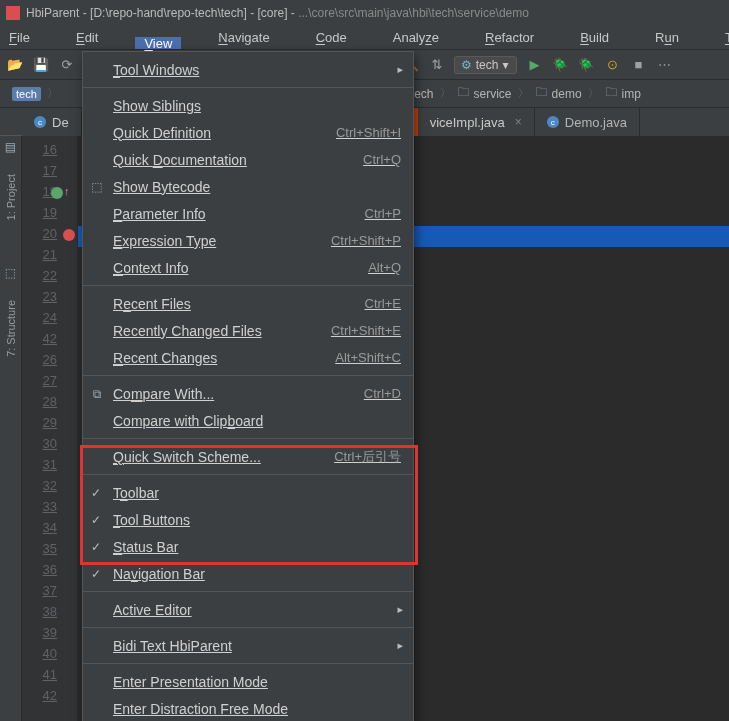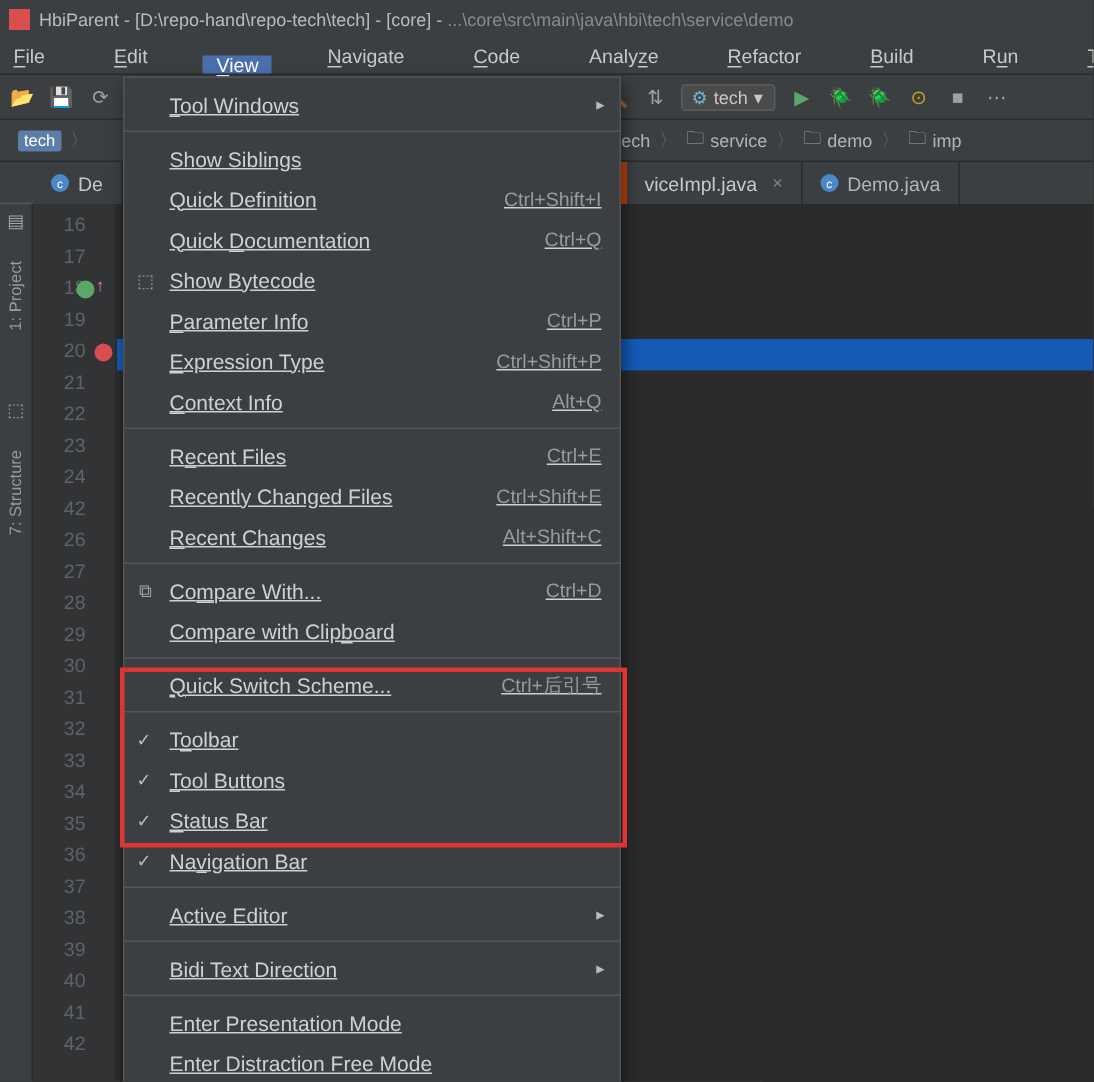--- a/index.html
+++ b/index.html
@@ -32,21 +32,21 @@
 .tabs { background: #3c3f41; height: 28px; display: flex; align-items: stretch; font-size: 13px; }
 .tabs .tab { display: inline-flex; align-items: center; gap: 6px; padding: 0 12px; color: #9a9a9a; border-right: 1px solid #2b2b2b; }
 .tabs .tab .dot { width: 12px; height: 12px; border-radius: 50%; background: #4a88c7; display: inline-flex; align-items: center; justify-content: center; color: #fff; font-size: 8px; }
 .tabs .tab.active { color: #c8c8c8; }
 .tabs .tab .close { color: #808080; font-size: 12px; margin-left: 4px; }
 
 .maingrid { position: absolute; top: 108px; left: 0; right: 0; bottom: 0; display: flex; }
 .sidetools { width: 22px; background: #3c3f41; border-right: 1px solid #2b2b2b; display: flex; flex-direction: column; align-items: center; gap: 8px; padding-top: 4px; }
 .sidetools .vlabel { writing-mode: vertical-rl; transform: rotate(180deg); color: #9a9a9a; font-size: 11px; margin-top: 12px; }
 
-.gutter { width: 56px; background: #313335; color: #606366; font-family: Consolas, monospace; font-size: 13px; text-align: right; padding-top: 6px; border-right: 1px solid #2b2b2b; }
+.gutter { width: 56px; background: #313335; color: #606366; font-family: Consolas, monospace; font-size: 13px; text-align: right; padding-top: 6px; border-right: 1px solid #2b2b2b; text-decoration: underline; }
 .gutter .ln { height: 21px; padding-right: 20px; position: relative; }
 .gutter .mark { position: absolute; right: 2px; top: 3px; width: 12px; height: 12px; border-radius: 50%; }
 .gutter .mark.green { background: #59a869; }
 .gutter .mark.up { background: transparent; }
 .gutter .mark.up::after { content: "↑"; color: #ff79c6; font-size: 11px; position: absolute; left: 1px; top: -2px; }
 .gutter .mark.red { background: #d94f4f; }
 
 .editor { flex: 1; background: #2b2b2b; font-family: Consolas, monospace; font-size: 14px; padding: 6px 0 0 6px; position: relative; overflow: hidden; white-space: pre; line-height: 21px; }
 .kw { color: #cc7832; }
 .str { color: #6a8759; }
@@ -339,21 +339,21 @@
   <div class="row">
       <span class="chk">✓</span>
       <span>Na<u>v</u>igation Bar</span>
     </div>
   <div class="sep"></div>
   <div class="row sub">
       <span>Active Editor</span>
     </div>
   <div class="sep"></div>
   <div class="row sub">
-      <span>Bidi Text Direction</span>
+      <span>Bidi Text HbiParent</span>
     </div>
   <div class="sep"></div>
   <div class="row">
       <span>Enter Presentation Mode</span>
     </div>
   <div class="row">
       <span>Enter Distraction Free Mode</span>
     </div>
 
 </div>

